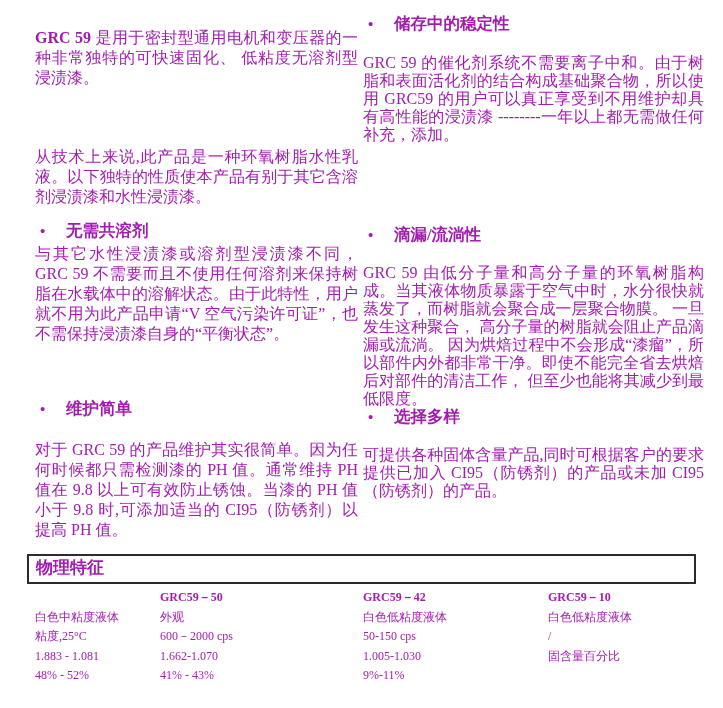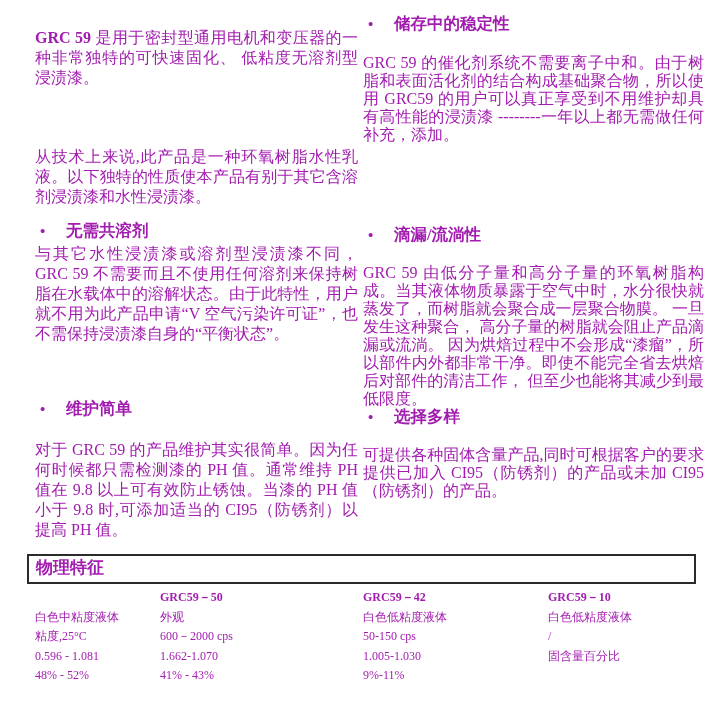--- a/index.html
+++ b/index.html
@@ -125,21 +125,21 @@
     <div class="cell">白色中粘度液体</div>
     <div class="cell label">外观</div>
     <div class="cell">白色低粘度液体</div>
     <div class="cell">白色低粘度液体</div>
 
     <div class="cell label">粘度,25°C</div>
     <div class="cell">600－2000 cps</div>
     <div class="cell">50-150 cps</div>
     <div class="cell">/</div>
 
-    <div class="cell">0.596 - 1.081</div>
+    <div class="cell">1.883 - 1.081</div>
     <div class="cell">1.662-1.070</div>
     <div class="cell">1.005-1.030</div>
 
     <div class="cell label">固含量百分比</div>
     <div class="cell">48% - 52%</div>
     <div class="cell">41% - 43%</div>
     <div class="cell">9%-11%</div>
   </div>
 
 </div>

